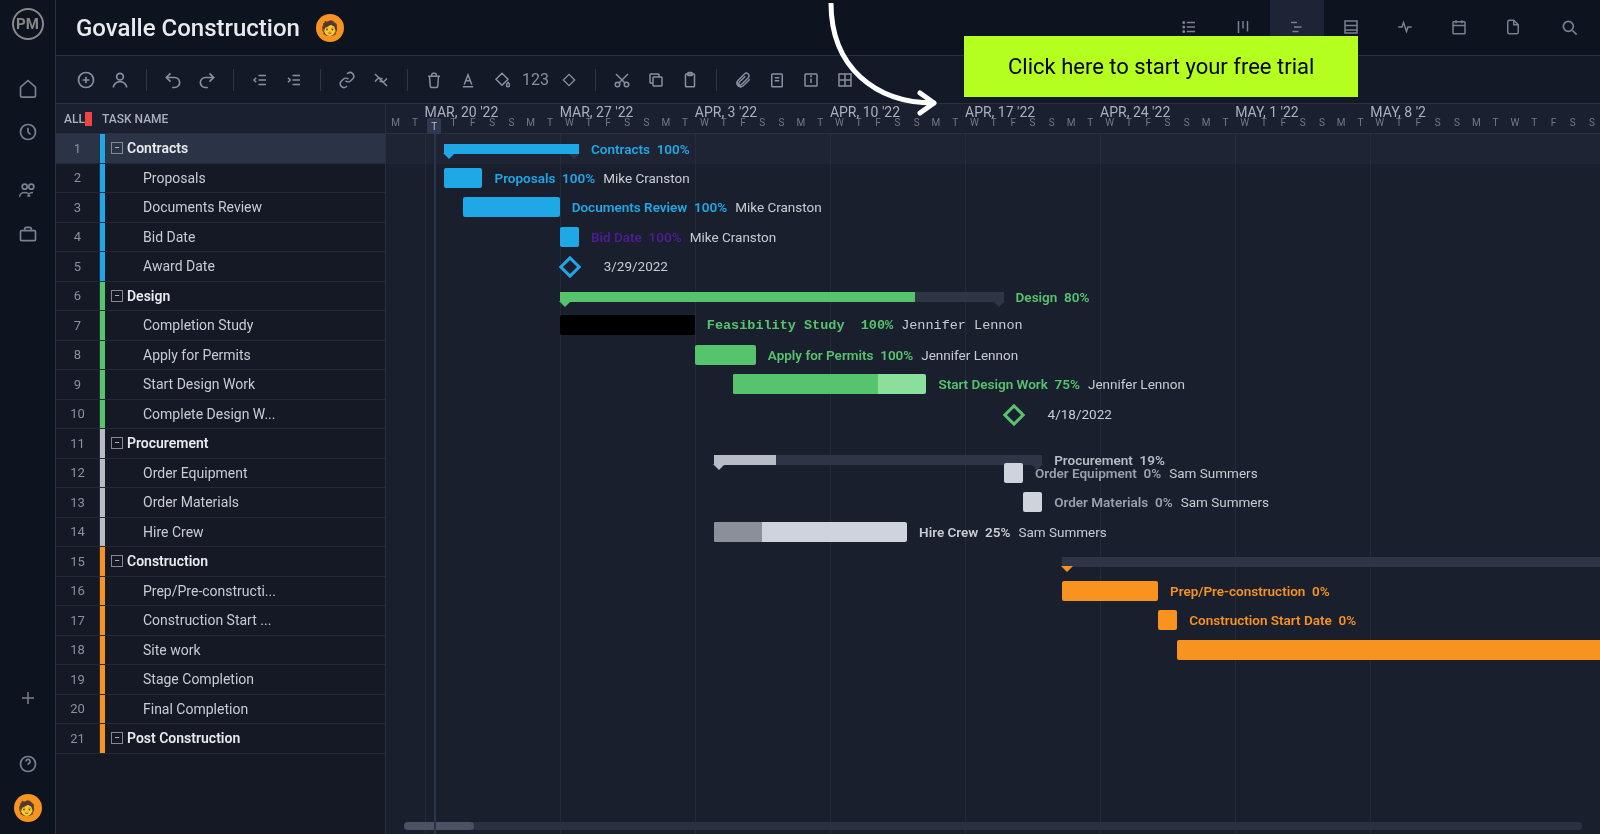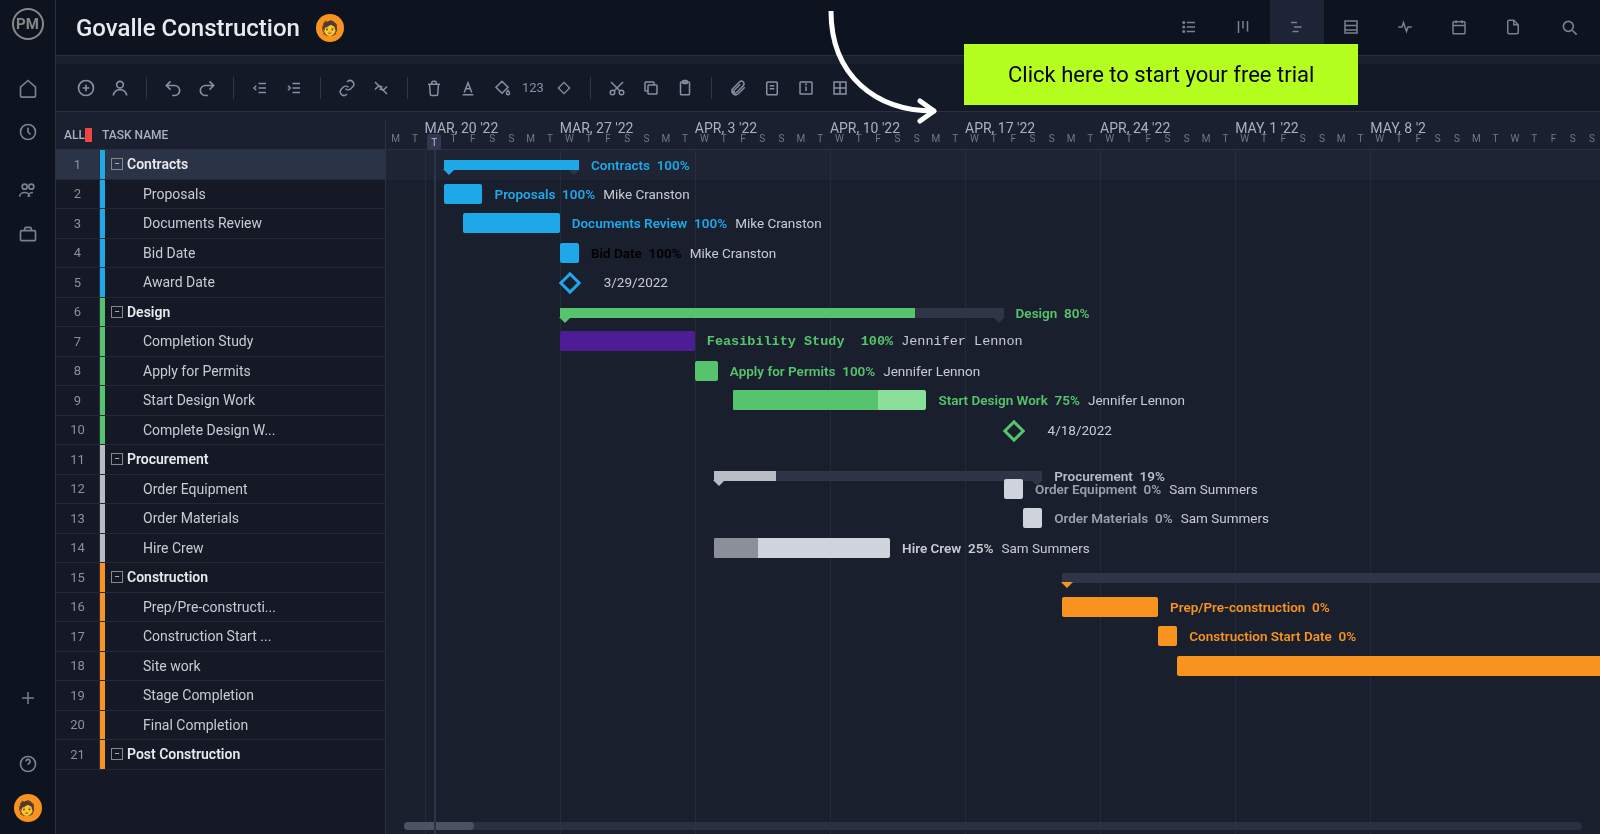--- a/index.html
+++ b/index.html
@@ -5,21 +5,21 @@
   * { box-sizing: border-box; margin: 0; padding: 0; }
   html, body { height: 100%; width: 100%; overflow: hidden; font-family: -apple-system, BlinkMacSystemFont, "Segoe UI", Roboto, Arial, sans-serif; background: #1a1f2e; color: #c8ccd2; }
   .app { display: flex; height: 100%; width: 100%; }
   
   .rail { width: 56px; background: #0e1320; display: flex; flex-direction: column; align-items: center; padding-top: 8px; gap: 16px; flex-shrink: 0; border-right: 1px solid #2a3040; }
   .rail .logo { width: 32px; height: 32px; border: 2px solid #888; border-radius: 50%; display: flex; align-items: center; justify-content: center; font-size: 15px; font-weight: bold; color: #888; margin-bottom: 18px; }
   .rail-icon { width: 28px; height: 28px; display: flex; align-items: center; justify-content: center; color: #7a8090; cursor: pointer; }
   .rail-spacer { flex: 1; }
   .rail-avatar { width: 28px; height: 28px; border-radius: 50%; background: #f7931e; margin-bottom: 12px; display: flex; align-items: center; justify-content: center; font-size: 14px; }
   
-  .main { flex: 1; display: flex; flex-direction: column; min-width: 0; gap: 8px; }
+  .main { flex: 1; display: flex; flex-direction: column; min-width: 0; }
   
   .topbar { height: 56px; background: #0e1320; display: flex; align-items: center; padding: 0 20px; border-bottom: 1px solid #2a3040; flex-shrink: 0; }
   .project-title { font-size: 24px; font-weight: 500; color: #e8eaed; margin-right: 16px; }
   .top-avatar { width: 28px; height: 28px; border-radius: 50%; background: #f7931e; display: flex; align-items: center; justify-content: center; font-size: 14px; }
   .view-tabs { margin-left: auto; display: flex; gap: 0; }
   .view-tab { width: 54px; height: 56px; display: flex; align-items: center; justify-content: center; color: #7a8090; cursor: pointer; border-bottom: 2px solid transparent; }
   .view-tab.active { background: #1c2435; border-bottom-color: #5ac8ff; }
   .search-btn { margin-left: 20px; color: #7a8090; cursor: pointer; }
   
   .toolbar { height: 48px; background: #141927; display: flex; align-items: center; padding: 0 16px; gap: 6px; border-bottom: 1px solid #2a3040; flex-shrink: 0; position: relative; }
@@ -244,21 +244,21 @@
           <svg width="18" height="18" viewBox="0 0 24 24" fill="none" stroke="currentColor" stroke-width="2">
             <path d="M7 18L12 5l5 13M9 13h6"></path>
             <line x1="5" y1="21" x2="19" y2="21"></line>
           </svg>
         </div>
       <div class="tool-btn">
           <svg width="18" height="18" viewBox="0 0 24 24" fill="none" stroke="currentColor" stroke-width="2">
             <path d="M12 3l8 8-8 8-8-8zM20 15s2 2 2 4a2 2 0 0 1-4 0c0-2 2-4 2-4z"></path>
           </svg>
         </div>
-      <div class="tool-btn" style="width:auto;font-size:13px;color:#888fa0">123</div>
+      <div class="tool-btn" style="width:auto;font-size:16px;color:#888fa0">123</div>
       <div class="tool-btn">
           <svg width="16" height="16" viewBox="0 0 24 24" fill="none" stroke="currentColor" stroke-width="2">
             <rect x="6" y="6" width="12" height="12" transform="rotate(45 12 12)"></rect>
           </svg>
         </div>
       <div class="tool-sep"></div>
       <div class="tool-btn">
           <svg width="18" height="18" viewBox="0 0 24 24" fill="none" stroke="currentColor" stroke-width="2">
             <circle cx="6" cy="18" r="3"></circle>
             <circle cx="18" cy="18" r="3"></circle>
@@ -589,21 +589,21 @@
                 <div class="g-bar" style="left: 77.2px; width: 96.5px; background: rgb(31, 168, 232);">
                   <div class="g-label">
                     <span class="name" style="color:#1fa8e8">Documents Review&nbsp;&nbsp;100%</span>
                     <span class="assignee">Mike Cranston</span>
                   </div>
                 </div>
               </div>
               <div class="g-row">
                 <div class="g-bar" style="left: 173.7px; width: 19.3px; background: rgb(31, 168, 232);">
                   <div class="g-label">
-                    <span class="name" style="color:#000000">Bid Date&nbsp;&nbsp;100%</span>
+                    <span class="name" style="color:#4c1d95">Bid Date&nbsp;&nbsp;100%</span>
                     <span class="assignee">Mike Cranston</span>
                   </div>
                 </div>
               </div>
               <div class="g-row">
                 <div class="g-milestone" style="left: 175.7px; border: 3px solid rgb(31, 168, 232); background: rgb(26, 31, 46);"></div>
                 <div class="g-label" style="position: absolute; left: 205.7px; top: 6px;">
                   <span style="color:#c8ccd2">3/29/2022</span>
                 </div>
               </div>
@@ -611,29 +611,29 @@
                 <div class="g-bar summary" style="left: 173.7px; width: 443.9px; background: rgb(46, 53, 71); --tri: #55c46d; border-top: 0px;">
                   <div style="position:absolute;left:-1px;bottom:-5px;border-left:6px solid transparent;border-right:6px solid transparent;border-top:6px solid #55c46d"></div>
                   <div style="position:absolute;right:-1px;bottom:-5px;border-left:6px solid transparent;border-right:6px solid transparent;border-top:6px solid #2e3547"></div>
                   <div style="position: absolute; top: 0px; left: 0px; height: 100%; width: 80%; background: rgb(85, 196, 109);"></div>
                   <div class="g-label">
                     <span class="name" style="color:#55c46d">Design&nbsp;&nbsp;80%</span>
                   </div>
                 </div>
               </div>
               <div class="g-row">
-                <div class="g-bar" style="left: 173.7px; width: 135.1px; background: #4c1d95; font-family: Liberation Mono, monospace;">
+                <div class="g-bar" style="left: 173.7px; width: 135.1px; background: #000000; font-family: Liberation Mono, monospace;">
                   <div class="g-label">
                     <span class="name" style="color:#55c46d">Feasibility Study&nbsp;&nbsp;100%</span>
                     <span class="assignee">Jennifer Lennon</span>
                   </div>
                 </div>
               </div>
               <div class="g-row">
-                <div class="g-bar" style="left: 308.8px; width: 23px; background: rgb(85, 196, 109);">
+                <div class="g-bar" style="left: 308.8px; width: 61px; background: rgb(85, 196, 109);">
                   <div class="g-label">
                     <span class="name" style="color:#55c46d">Apply for Permits&nbsp;&nbsp;100%</span>
                     <span class="assignee">Jennifer Lennon</span>
                   </div>
                 </div>
               </div>
               <div class="g-row">
                 <div class="g-bar" style="left: 347.4px; width: 193px; background: rgb(138, 223, 154);">
                   <div class="g-progress" style="width: 75%; background: rgb(85, 196, 109);"></div>
                   <div class="g-label">
@@ -670,21 +670,21 @@
               <div class="g-row">
                 <div class="g-bar" style="left: 636.9px; width: 19.3px; background: rgb(207, 211, 219);">
                   <div class="g-progress" style="width: 0%; background: rgb(138, 143, 153);"></div>
                   <div class="g-label">
                     <span class="name" style="color:#9aa0ab">Order Materials&nbsp;&nbsp;0%</span>
                     <span class="assignee">Sam Summers</span>
                   </div>
                 </div>
               </div>
               <div class="g-row">
-                <div class="g-bar" style="left: 328.1px; width: 176px; background: rgb(207, 211, 219);">
+                <div class="g-bar" style="left: 328.1px; width: 193px; background: rgb(207, 211, 219);">
                   <div class="g-progress" style="width: 25%; background: rgb(138, 143, 153);"></div>
                   <div class="g-label">
                     <span class="name" style="color:#c8ccd2">Hire Crew&nbsp;&nbsp;25%</span>
                     <span class="assignee">Sam Summers</span>
                   </div>
                 </div>
               </div>
               <div class="g-row">
                 <div class="g-bar summary" style="left: 675.5px; width: 579px; background: rgb(46, 53, 71); --tri: #f7931e; border-top: 0px;">
                   <div style="position:absolute;left:-1px;bottom:-5px;border-left:6px solid transparent;border-right:6px solid transparent;border-top:6px solid #f7931e"></div>

